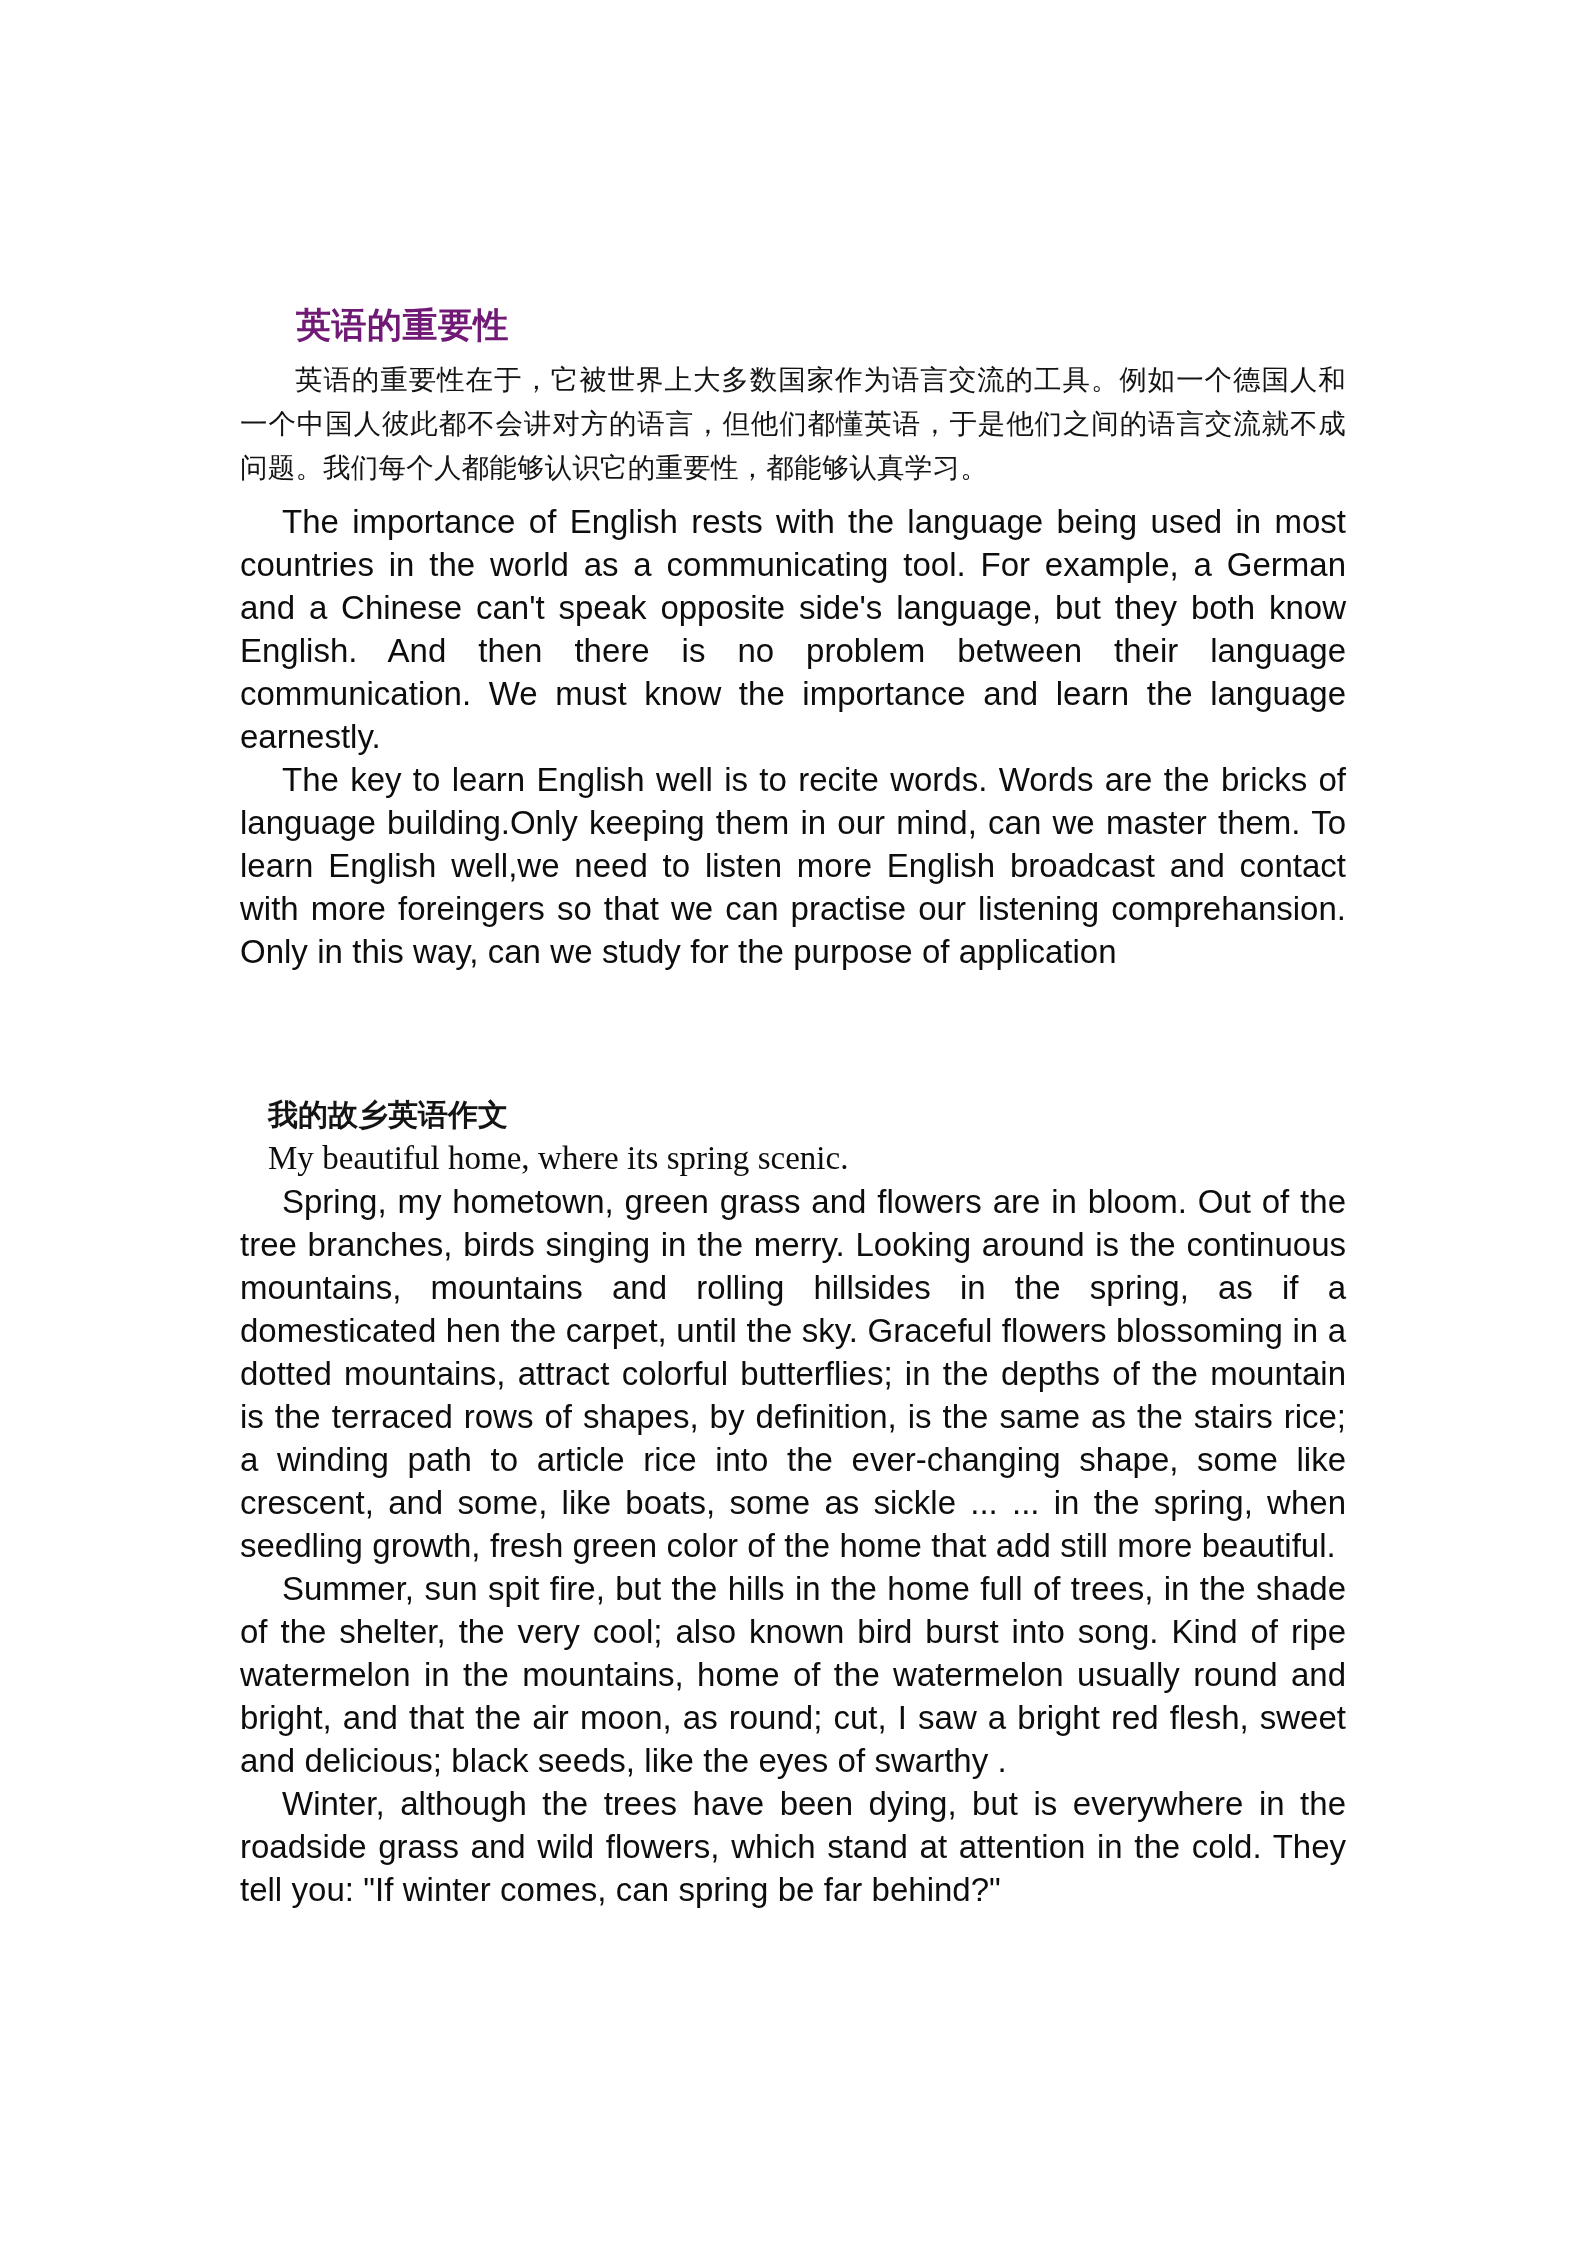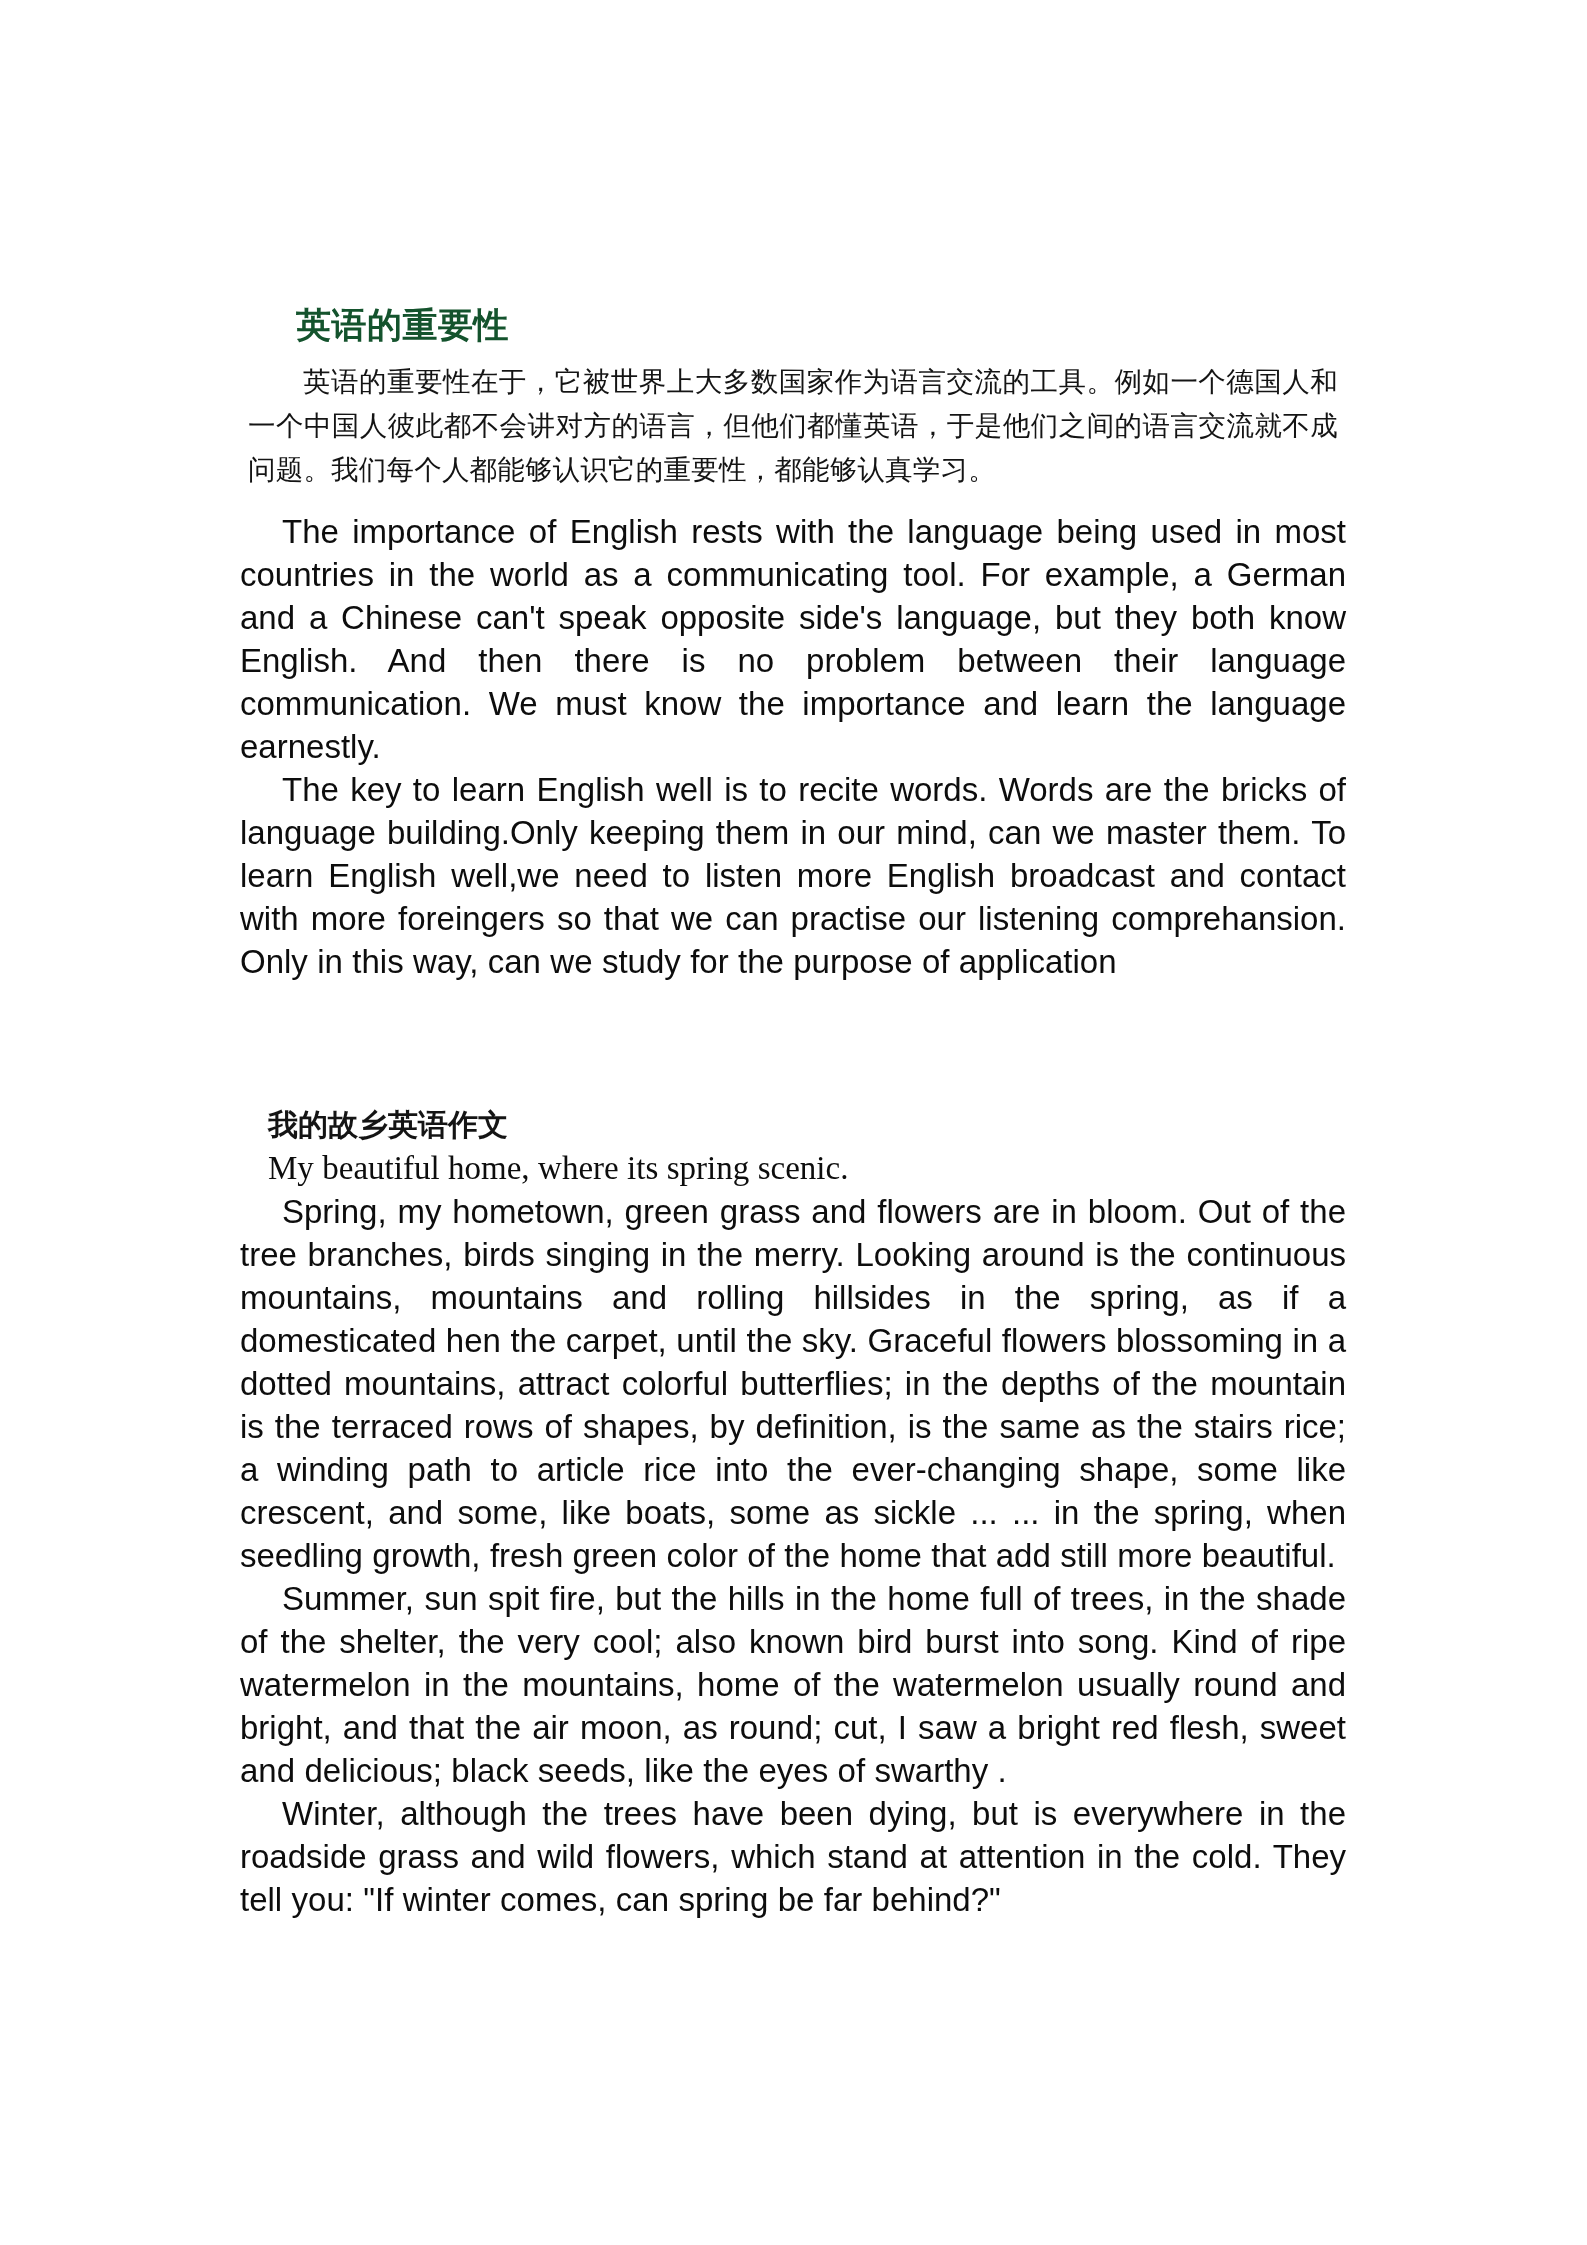--- a/index.html
+++ b/index.html
@@ -28,35 +28,35 @@
     left: 240px;
     top: 300px;
     width: 1106px;
   }
 
   
   .cn-title {
     font-family: "Liberation Serif", "DejaVu Serif", serif;
     font-size: 35px;
     line-height: 52px;
-    color: #14532d;
+    color: #701a75;
     text-indent: 56px;
     margin: 0 0 6px 0;
     letter-spacing: 0.5px;
     white-space: nowrap;
   }
   .cn-para {
     font-family: "Liberation Serif", "DejaVu Serif", serif;
     font-size: 27.5px;
     line-height: 44px;
     color: #141414;
     text-align: justify;
     text-justify: inter-character;
     text-indent: 55px;
-    margin: 8px;
+    margin: 0;
     letter-spacing: 0.2px;
   }
   .cn-sub {
     font-family: "Liberation Serif", "DejaVu Serif", serif;
     font-size: 30px;
     line-height: 44px;
     color: #141414;
     text-indent: 28px;
     margin: 0;
     white-space: nowrap;

